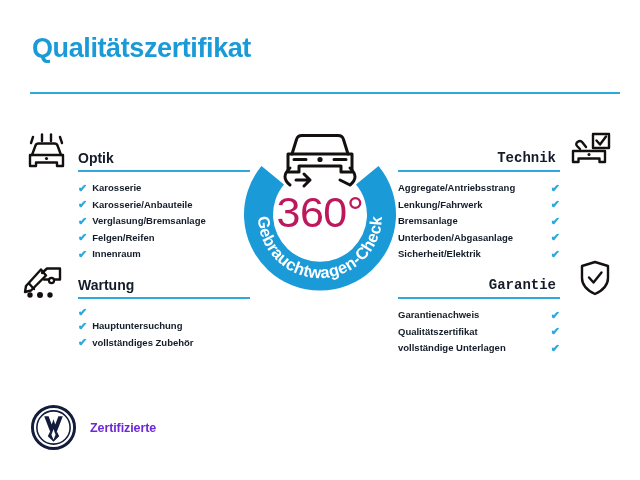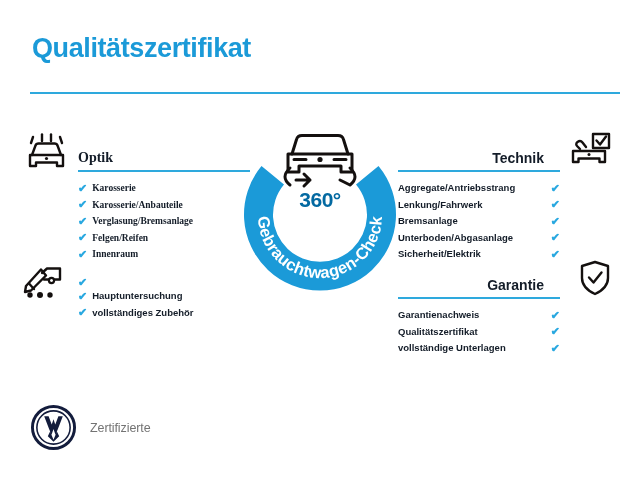--- a/index.html
+++ b/index.html
@@ -60,21 +60,21 @@
   }
   .section-rule {
     position: absolute;
     height: 2px;
     background: #2ea9dd;
     bottom: -2px;
   }
 
   .sec-left .section-title { left: 0; }
   .sec-left .section-rule  { left: 0; right: 0; }
-  .sec-right .section-title { right: 16px; }
+  .sec-right .section-title { right: 4px; font-family: Liberation Mono, monospace; }
   .sec-right .section-rule  { left: 0; right: 0; }
 
   .items {
     margin-top: 10px;
     list-style: none;
     padding: 0;
   }
   .item {
     font-size: 9.5px;
     font-weight: bold;
@@ -114,41 +114,41 @@
     height: 184px;
   }
   #badge svg { display: block; width: 100%; height: 100%; }
 
   .badge-360 {
     position: absolute;
     left: 0;
     right: 0;
     top: 70px;
     text-align: center;
-    font-size: 21px;
-    font-weight: bold;
-    color: #0369a1;
+    font-size: 43px;
+    font-weight: normal;
+    color: #be185d;
     letter-spacing: -0.5px;
   }
 
   
   #footer {
     position: absolute;
     left: 30px;
     top: 404px;
     display: flex;
     align-items: center;
   }
   .vw-mark { width: 47px; height: 47px; flex: 0 0 auto; }
   .vw-mark svg { display: block; width: 100%; height: 100%; }
   .vw-text {
     margin-left: 13px;
     font-size: 12.5px;
-    font-weight: normal;
-    color: #737373;
+    font-weight: bold;
+    color: #6d28d9;
     line-height: 16px;
     letter-spacing: -0.1px;
   }
 </style>
 </head>
 <body>
 
 <div id="certificate">
 
   <div class="title">Qualitätszertifikat</div>
@@ -162,21 +162,21 @@
         <line x1="29" y1="1.5" x2="29" y2="8"></line>
         <line x1="38" y1="4" x2="40" y2="10"></line>
       </g>
       <g stroke="#14100f" stroke-width="2.4" fill="none" stroke-linejoin="round" stroke-linecap="round">
         <path d="M10 22 L13.5 12.5 Q14.2 10.5 16.5 10.5 L32.5 10.5 Q34.8 10.5 35.5 12.5 L39 22"></path>
         <path d="M8 22 L41 22 L41 33 L35 33 L35 29.5 L14 29.5 L14 33 L8 33 Z"></path>
       </g>
       <circle cx="24.5" cy="25.5" r="1.6" fill="#14100f"></circle>
     </svg>
   </div>
-  <div class="section sec-left" style="left:78px; top:140px; width:172px;font-family:Liberation Serif, serif;">
+  <div class="section sec-left" style="left:78px; top:140px; width:172px;">
     <div class="section-head">
       <div class="section-title">Optik</div>
       <div class="section-rule"></div>
     </div>
     <ul class="items">
       <li class="item">
         <span class="check">✔</span>
         <span>Karosserie</span>
       </li>
       <li class="item">
@@ -206,20 +206,24 @@
         <path d="M22 14 L27 9.5 L40 9.5 L40 20.5 L35 20.5"></path>
         <path d="M28.5 20.5 L24 20.5"></path>
       </g>
       <circle cx="31.5" cy="21.5" r="2.6" fill="none" stroke="#14100f" stroke-width="2.2"></circle>
       <circle cx="10" cy="36" r="2.7" fill="#14100f"></circle>
       <circle cx="20" cy="36" r="3" fill="#14100f"></circle>
       <circle cx="30" cy="36" r="2.7" fill="#14100f"></circle>
     </svg>
   </div>
   <div class="section sec-left" style="left:78px; top:267px; width:172px;">
+    <div class="section-head">
+      <div class="section-title">Wartung</div>
+      <div class="section-rule"></div>
+    </div>
     <ul class="items">
       <li class="item">
         <span class="check">✔</span>
       </li>
       <li class="item">
         <span class="check">✔</span>
         <span>Hauptuntersuchung</span>
       </li>
       <li class="item">
         <span class="check">✔</span>

